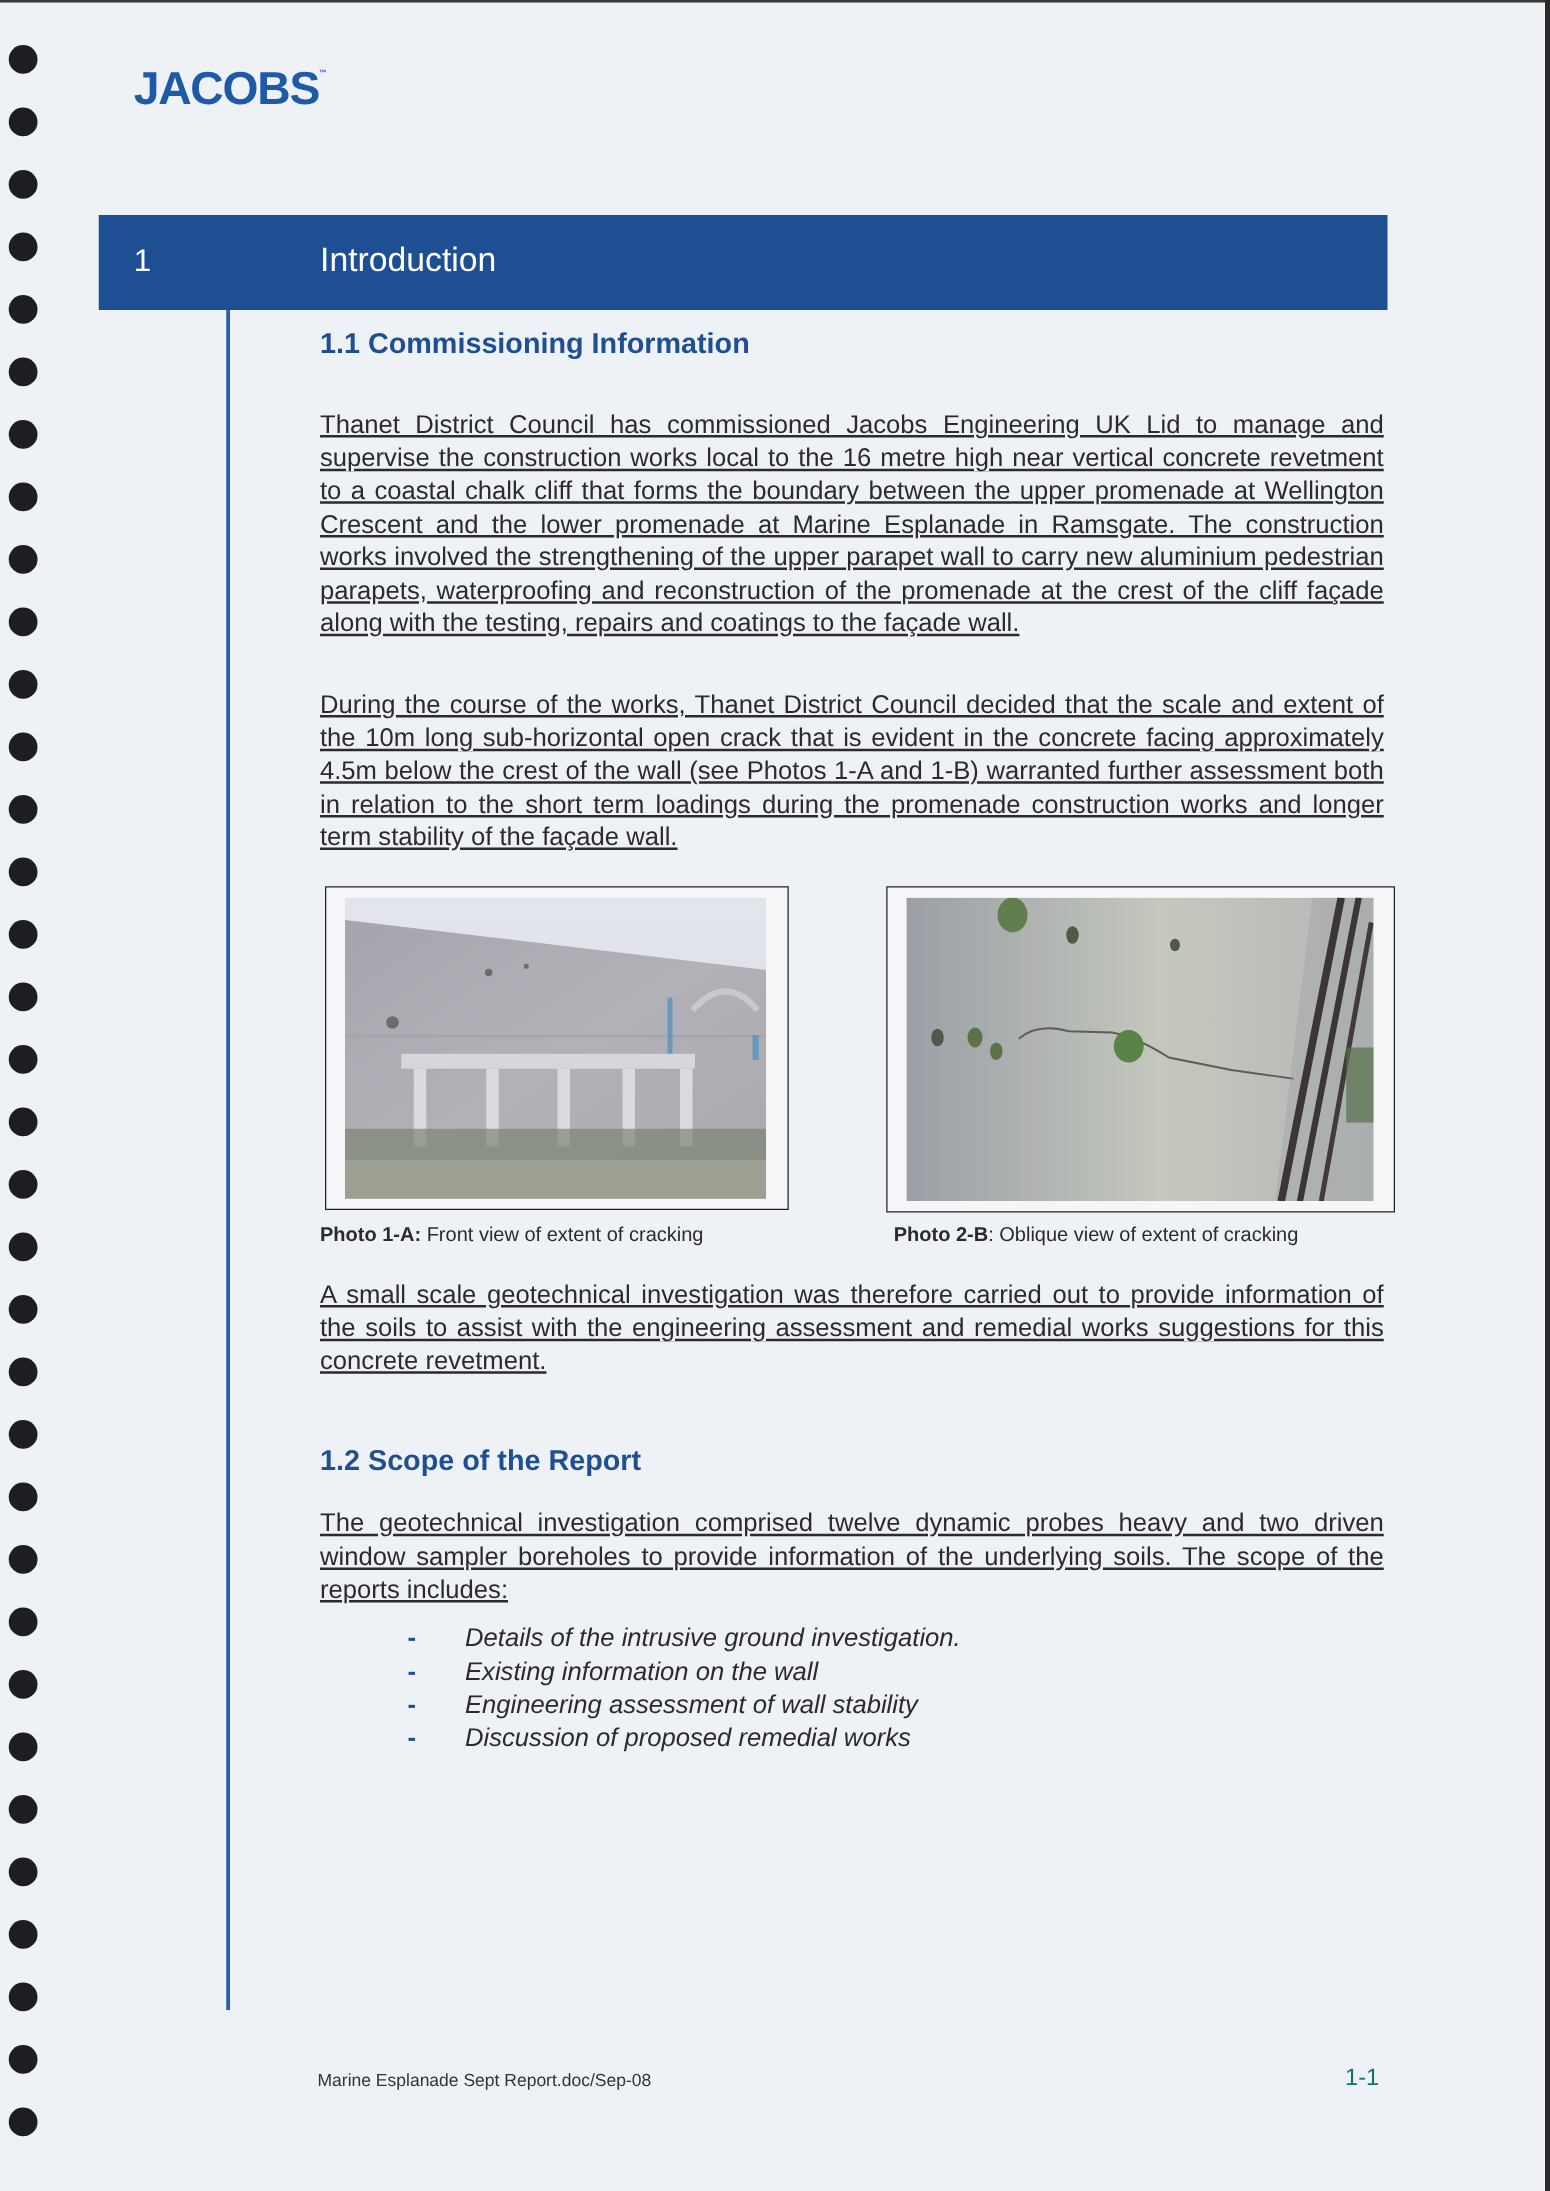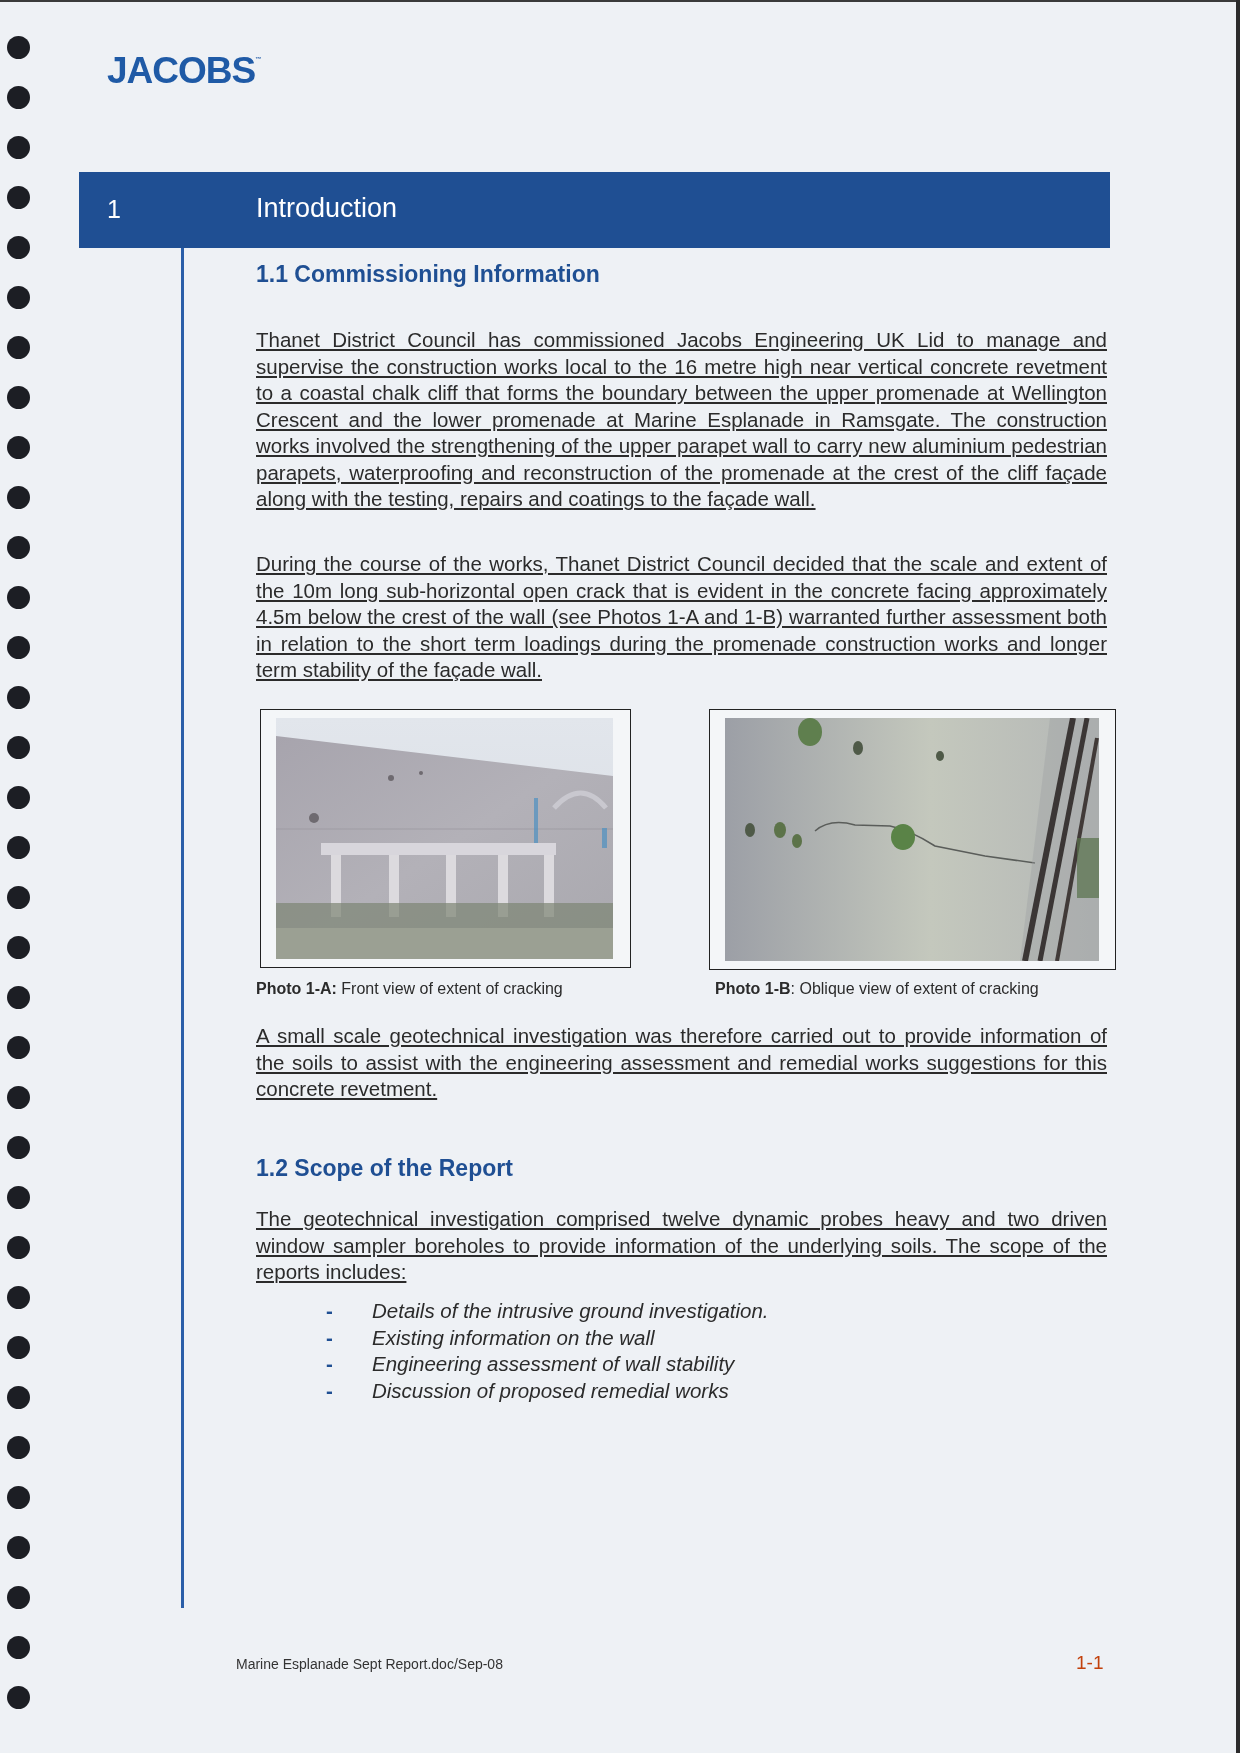--- a/index.html
+++ b/index.html
@@ -36,22 +36,22 @@
   }
   .photo-frame {
     position: absolute; border: 1.5px solid #222; background: #f4f6f8;
   }
   .photo { position: absolute; overflow: hidden; }
   .caption { position: absolute; font-size: 16px; color: #2b2b2b; }
   .caption b { font-weight: bold; }
   .bullets { position: absolute; left: 322px; top: 1298px; margin: 0; padding: 0; list-style: none; }
   .bullets li { font-size: 20.5px; line-height: 26.5px; font-style: italic; color: #2b2b2b; position: relative; padding-left: 50px; }
   .bullets li .dash { position: absolute; left: 4px; top: 0; font-style: normal; color: #1f4f93; font-weight: bold; }
-  .footer-left { position: absolute; left: 236px; top: 1656px; font-size: 14px; color: #333; }
-  .footer-right { position: absolute; left: 1076px; top: 1652px; font-size: 19px; color: #c2410c; }
+  .footer-left { position: absolute; left: 254px; top: 1656px; font-size: 14px; color: #333; }
+  .footer-right { position: absolute; left: 1076px; top: 1652px; font-size: 19px; color: #0f766e; }
 </style>
 </head>
 <body>
 
 <div class="page-edge-top"></div>
 <div class="page-edge-right"></div>
 
 <div class="holes" id="holes">
     <div class="hole" style="top: 36px;"></div>
     <div class="hole" style="top: 86px;"></div>
@@ -160,21 +160,21 @@
       <polygon points="325,0 374,0 374,243 295,243" fill="#9d9fa2" opacity="0.4"></polygon>
       <line x1="348" y1="0" x2="300" y2="243" stroke="#3b3635" stroke-width="6"></line>
       <line x1="362" y1="0" x2="315" y2="243" stroke="#3b3635" stroke-width="5"></line>
       <line x1="372" y1="20" x2="332" y2="243" stroke="#413a38" stroke-width="4"></line>
       <rect x="352" y="120" width="22" height="60" fill="#57704a" opacity="0.7"></rect>
     </svg>
   </div>
 </div>
 
 <div class="caption" style="left:256px; top:980px;"><b>Photo 1-A:</b><span> Front view of extent of cracking</span></div>
-<div class="caption" style="left:715px; top:980px;"><b>Photo 1-B</b><span>: Oblique view of extent of cracking</span></div>
+<div class="caption" style="left:715px; top:980px;"><b>Photo 2-B</b><span>: Oblique view of extent of cracking</span></div>
 
 <div class="para" style="top:1023px;">A small scale geotechnical investigation was therefore carried out to provide information of the soils to assist with the engineering assessment and remedial works suggestions for this concrete revetment.</div>
 
 <h2 style="top:1155px;">1.2  Scope of the Report</h2>
 
 <div class="para" style="top:1206px;">The geotechnical investigation comprised twelve dynamic probes heavy and two driven window sampler boreholes to provide information of the underlying soils. The scope of the reports includes:</div>
 
 <ul class="bullets">
   <li><span class="dash">-</span><span>Details of the intrusive ground investigation.</span></li>
   <li><span class="dash">-</span><span>Existing information on the wall</span></li>

